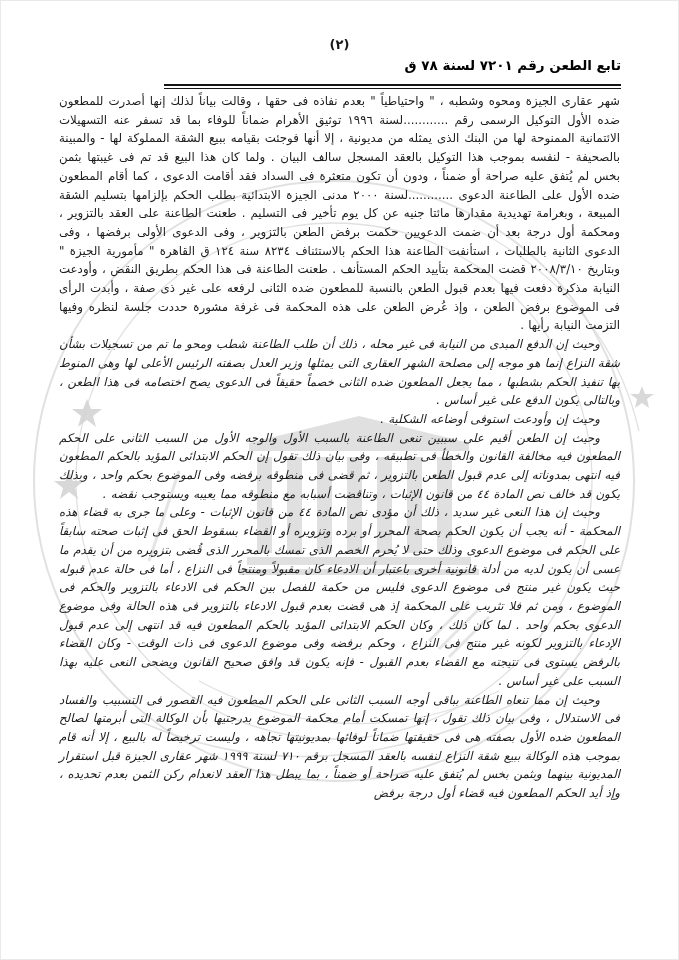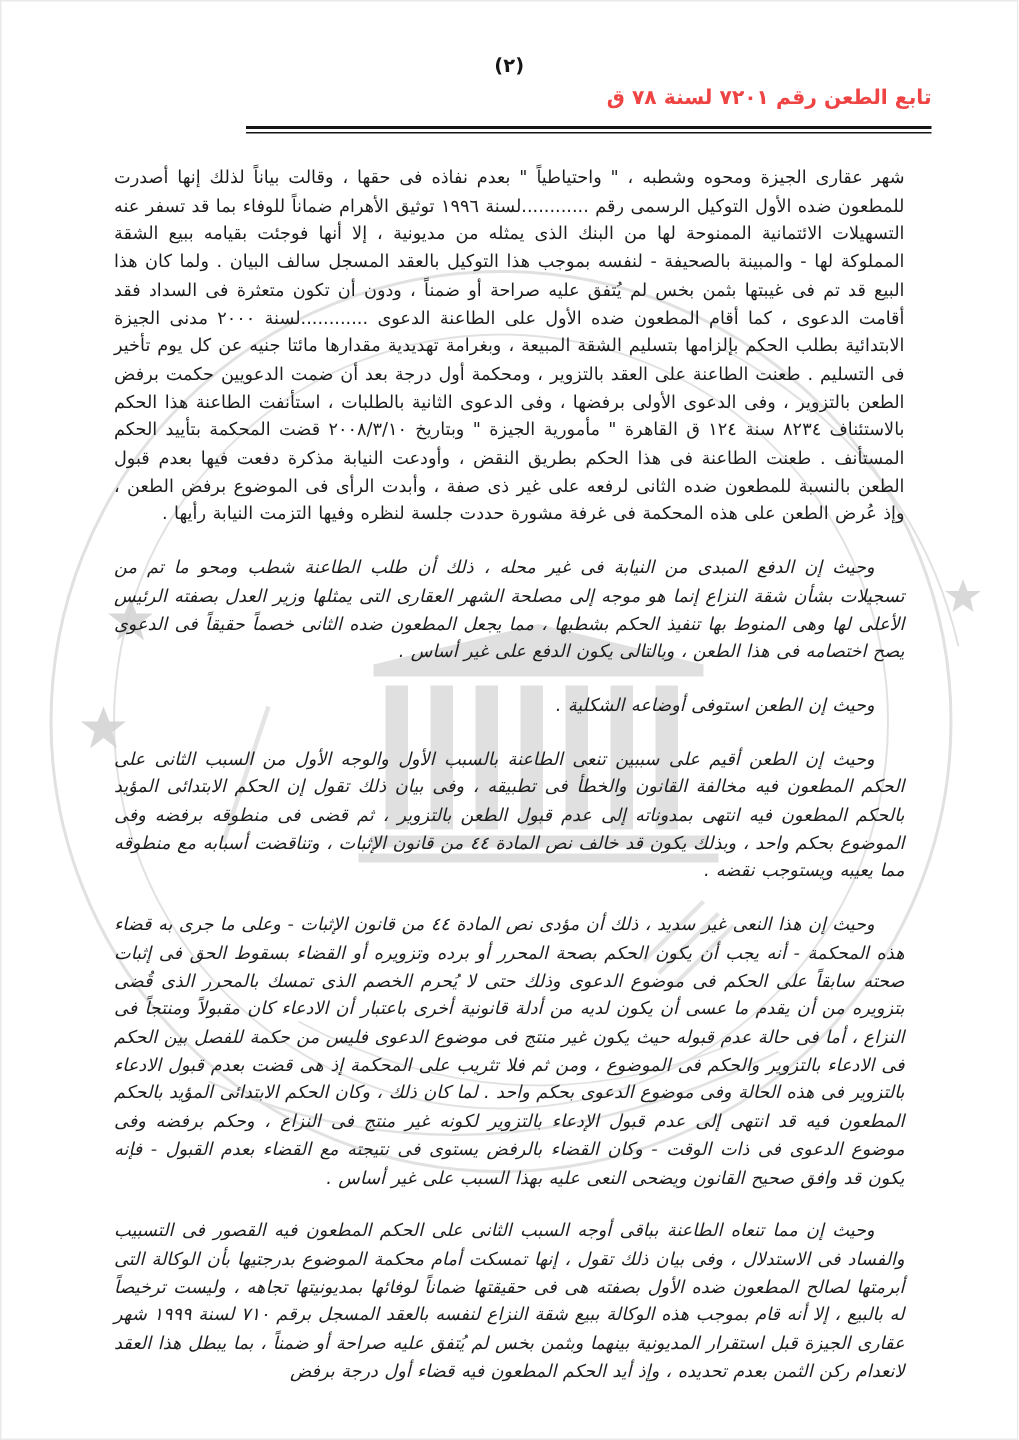--- a/index.html
+++ b/index.html
@@ -35,21 +35,21 @@
     color: #161616;
     z-index: 2;
     letter-spacing: 1px;
   }
   .header-title {
     position: absolute;
     top: 56px;
     right: 57px;
     font-size: 13.5px;
     font-weight: bold;
-    color: #ef4444;
+    color: #000000;
     z-index: 2;
     direction: rtl;
   }
   .header-rule {
     position: absolute;
     top: 83px;
     right: 57px;
     left: 163px;
     height: 2px;
     border-top: 2px solid #151515;
@@ -64,21 +64,21 @@
     bottom: 0;
     z-index: 1;
     direction: rtl;
     text-align: justify;
     color: #1c1c1c;
     font-size: 11.8px;
     line-height: 18.7px;
     word-spacing: 0.5px;
   }
   .body-text p {
-    margin: 17px;
+    margin: 0;
   }
   .body-text p + p {
     text-indent: 20px;
     font-style: italic;
   }
 </style>
 </head>
 <body>
 
 <div class="page">
@@ -121,19 +121,19 @@
 
   <div class="page-number">(٢)</div>
 
   <div class="header-title">تابع الطعن رقم ٧٢٠١ لسنة ٧٨ ق</div>
 
   <div class="header-rule"></div>
 
   <div class="body-text">
     <p>شهر عقارى الجيزة ومحوه وشطبه ، " واحتياطياً " بعدم نفاذه فى حقها ، وقالت بياناً لذلك إنها أصدرت للمطعون ضده الأول التوكيل الرسمى رقم ............لسنة ١٩٩٦ توثيق الأهرام ضماناً للوفاء بما قد تسفر عنه التسهيلات الائتمانية الممنوحة لها من البنك الذى يمثله من مديونية ، إلا أنها فوجئت بقيامه ببيع الشقة المملوكة لها - والمبينة بالصحيفة - لنفسه بموجب هذا التوكيل بالعقد المسجل سالف البيان . ولما كان هذا البيع قد تم فى غيبتها بثمن بخس لم يُتفق عليه صراحة أو ضمناً ، ودون أن تكون متعثرة فى السداد فقد أقامت الدعوى ، كما أقام المطعون ضده الأول على الطاعنة الدعوى ............لسنة ٢٠٠٠ مدنى الجيزة الابتدائية بطلب الحكم بإلزامها بتسليم الشقة المبيعة ، وبغرامة تهديدية مقدارها مائتا جنيه عن كل يوم تأخير فى التسليم . طعنت الطاعنة على العقد بالتزوير ، ومحكمة أول درجة بعد أن ضمت الدعويين حكمت برفض الطعن بالتزوير ، وفى الدعوى الأولى برفضها ، وفى الدعوى الثانية بالطلبات ، استأنفت الطاعنة هذا الحكم بالاستئناف ٨٢٣٤ سنة ١٢٤ ق القاهرة " مأمورية الجيزة " وبتاريخ ٢٠٠٨/٣/١٠ قضت المحكمة بتأييد الحكم المستأنف . طعنت الطاعنة فى هذا الحكم بطريق النقض ، وأودعت النيابة مذكرة دفعت فيها بعدم قبول الطعن بالنسبة للمطعون ضده الثانى لرفعه على غير ذى صفة ، وأبدت الرأى فى الموضوع برفض الطعن ، وإذ عُرض الطعن على هذه المحكمة فى غرفة مشورة حددت جلسة لنظره وفيها التزمت النيابة رأيها .</p>
     <p>وحيث إن الدفع المبدى من النيابة فى غير محله ، ذلك أن طلب الطاعنة شطب ومحو ما تم من تسجيلات بشأن شقة النزاع إنما هو موجه إلى مصلحة الشهر العقارى التى يمثلها وزير العدل بصفته الرئيس الأعلى لها وهى المنوط بها تنفيذ الحكم بشطبها ، مما يجعل المطعون ضده الثانى خصماً حقيقاً فى الدعوى يصح اختصامه فى هذا الطعن ، وبالتالى يكون الدفع على غير أساس .</p>
-    <p>وحيث إن الطعن استوفى أوضاعه الشكلية .</p>
+    <p>وحيث إن وأودعت استوفى أوضاعه الشكلية .</p>
     <p>وحيث إن الطعن أقيم على سببين تنعى الطاعنة بالسبب الأول والوجه الأول من السبب الثانى على الحكم المطعون فيه مخالفة القانون والخطأ فى تطبيقه ، وفى بيان ذلك تقول إن الحكم الابتدائى المؤيد بالحكم المطعون فيه انتهى بمدوناته إلى عدم قبول الطعن بالتزوير ، ثم قضى فى منطوقه برفضه وفى الموضوع بحكم واحد ، وبذلك يكون قد خالف نص المادة ٤٤ من قانون الإثبات ، وتناقضت أسبابه مع منطوقه مما يعيبه ويستوجب نقضه .</p>
     <p>وحيث إن هذا النعى غير سديد ، ذلك أن مؤدى نص المادة ٤٤ من قانون الإثبات - وعلى ما جرى به قضاء هذه المحكمة - أنه يجب أن يكون الحكم بصحة المحرر أو برده وتزويره أو القضاء بسقوط الحق فى إثبات صحته سابقاً على الحكم فى موضوع الدعوى وذلك حتى لا يُحرم الخصم الذى تمسك بالمحرر الذى قُضى بتزويره من أن يقدم ما عسى أن يكون لديه من أدلة قانونية أخرى باعتبار أن الادعاء كان مقبولاً ومنتجاً فى النزاع ، أما فى حالة عدم قبوله حيث يكون غير منتج فى موضوع الدعوى فليس من حكمة للفصل بين الحكم فى الادعاء بالتزوير والحكم فى الموضوع ، ومن ثم فلا تثريب على المحكمة إذ هى قضت بعدم قبول الادعاء بالتزوير فى هذه الحالة وفى موضوع الدعوى بحكم واحد . لما كان ذلك ، وكان الحكم الابتدائى المؤيد بالحكم المطعون فيه قد انتهى إلى عدم قبول الإدعاء بالتزوير لكونه غير منتج فى النزاع ، وحكم برفضه وفى موضوع الدعوى فى ذات الوقت - وكان القضاء بالرفض يستوى فى نتيجته مع القضاء بعدم القبول - فإنه يكون قد وافق صحيح القانون ويضحى النعى عليه بهذا السبب على غير أساس .</p>
     <p>وحيث إن مما تنعاه الطاعنة بباقى أوجه السبب الثانى على الحكم المطعون فيه القصور فى التسبيب والفساد فى الاستدلال ، وفى بيان ذلك تقول ، إنها تمسكت أمام محكمة الموضوع بدرجتيها بأن الوكالة التى أبرمتها لصالح المطعون ضده الأول بصفته هى فى حقيقتها ضماناً لوفائها بمديونيتها تجاهه ، وليست ترخيصاً له بالبيع ، إلا أنه قام بموجب هذه الوكالة ببيع شقة النزاع لنفسه بالعقد المسجل برقم ٧١٠ لسنة ١٩٩٩ شهر عقارى الجيزة قبل استقرار المديونية بينهما وبثمن بخس لم يُتفق عليه صراحة أو ضمناً ، بما يبطل هذا العقد لانعدام ركن الثمن بعدم تحديده ، وإذ أيد الحكم المطعون فيه قضاء أول درجة برفض</p>
   </div>
 
 </div>
 
 </body></html>

